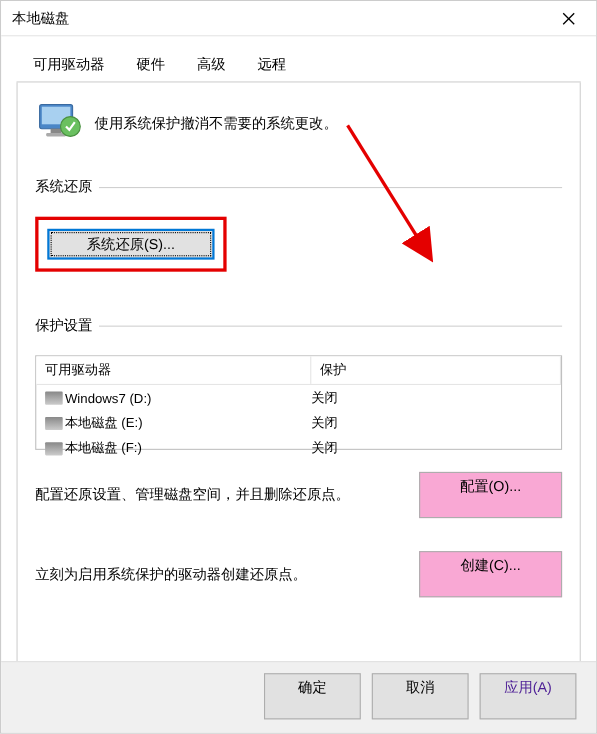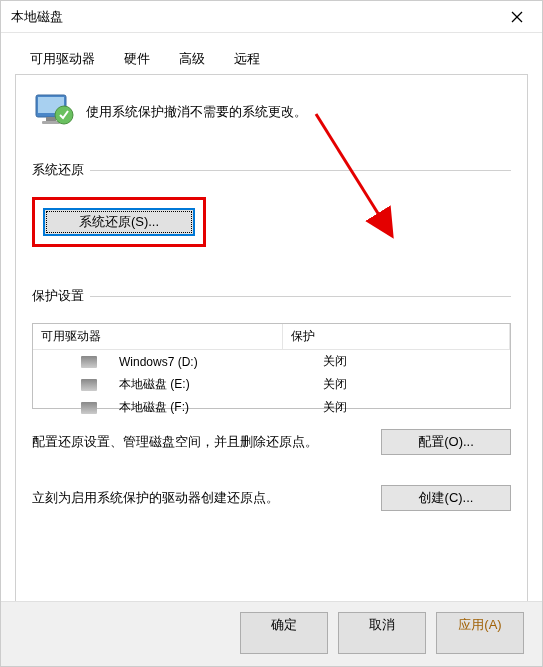--- a/index.html
+++ b/index.html
@@ -133,41 +133,40 @@
     .drive-row {
       display: flex;
       font-size: 12px;
       padding: 3px 8px;
       align-items: center;
     }
     .drive-name {
       width: 242px;
       display: flex;
       align-items: center;
-      gap: 22px;
-      margin-left: 40px;
+      gap: 2px;
     }
     .disk-icon {
       width: 16px; height: 12px;
       background: linear-gradient(#888, #ccc);
       border-radius: 1px;
       flex-shrink: 0;
     }
     .config-row, .create-row {
       display: flex;
       align-items: center;
       gap: 9px;
       margin-bottom: 30px;
       margin-top: 12px;
     }
     .config-text, .create-text { font-size: 13px; flex: 1; line-height: 1.6; }
     .std-btn {
       width: 130px;
-      height: 26px;
-      background: #e5e5e5;
+      height: 42px;
+      background: #f9a8d4;
       border: 1px solid #adadad;
       font-size: 13px;
       text-align: center;
       line-height: 24px;
       cursor: default;
       flex-shrink: 0;
     }
     .footer {
       position: absolute;
       bottom: 0; left: 0; right: 0;
@@ -181,21 +180,21 @@
     .footer-btn {
       width: 88px;
       height: 42px;
       background: #e1e1e1;
       border: 1px solid #adadad;
       font-size: 13px;
       text-align: center;
       line-height: 24px;
       cursor: default;
     }
-    .footer-btn.disabled { color: #a16207; }
+    .footer-btn.disabled { color: #4c1d95; }
     .arrow {
       position: absolute;
       top: 76px; left: 310px;
       z-index: 10;
       pointer-events: none;
     }
   </style>
 </head>
 <body>
 

